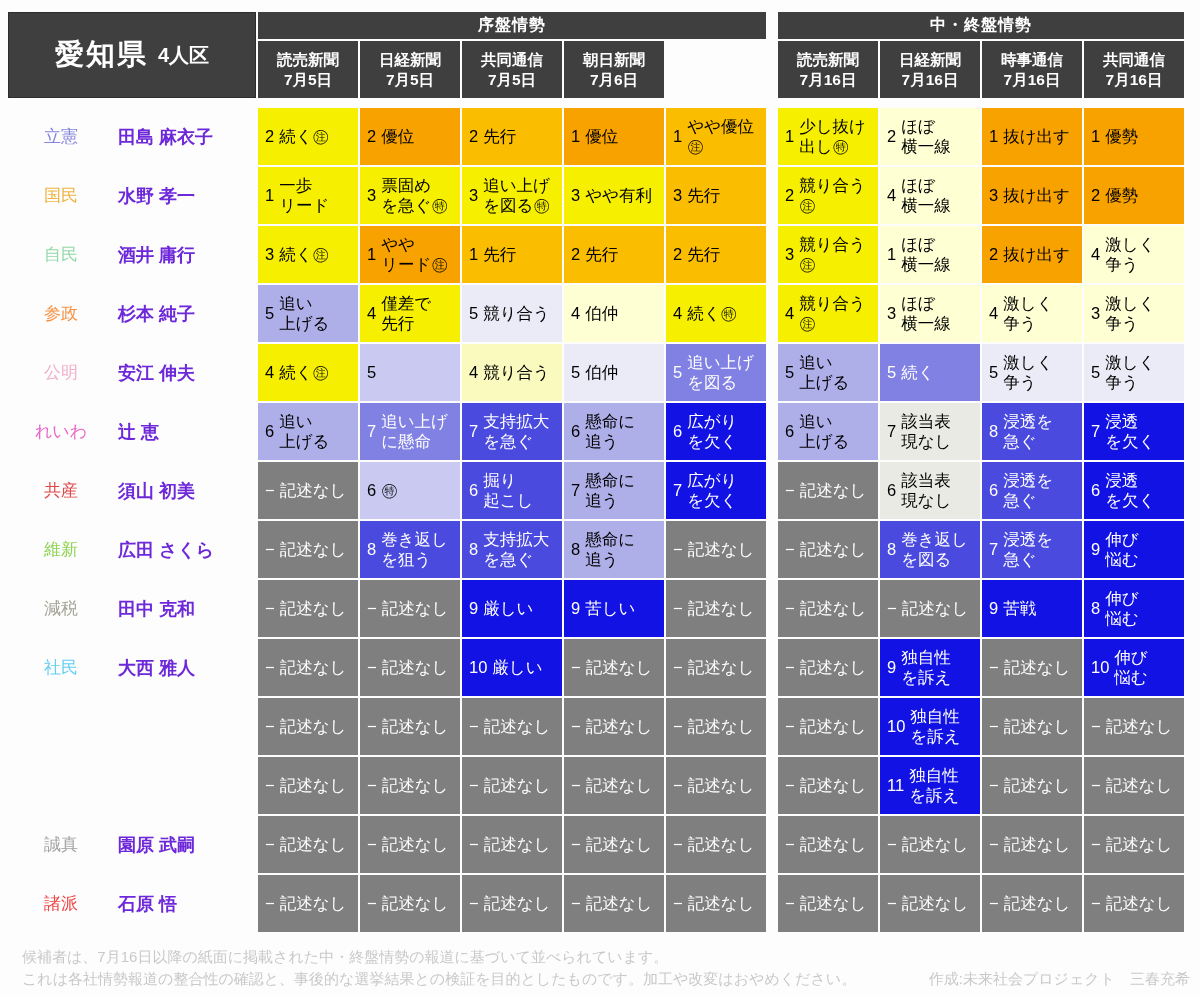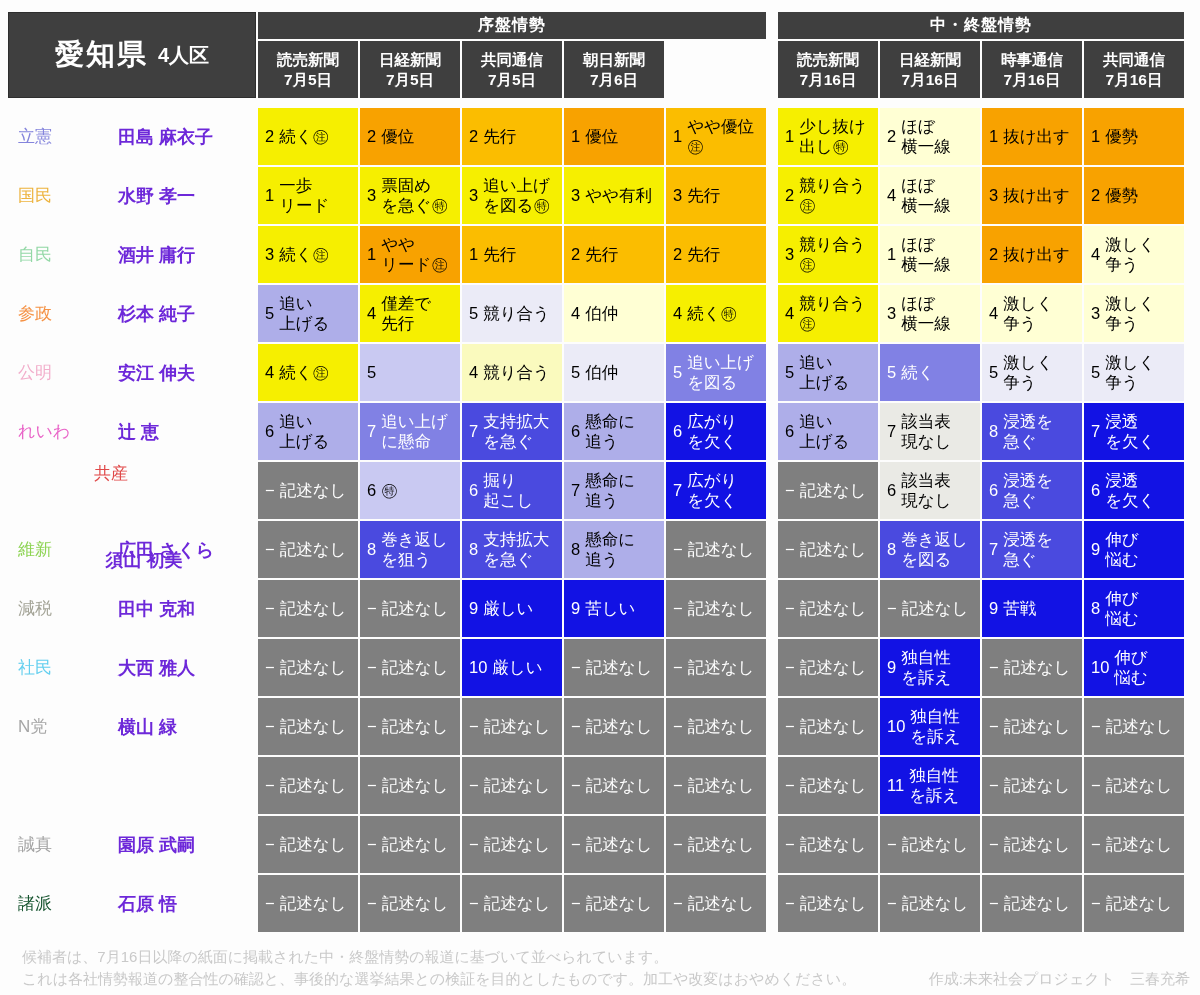--- a/index.html
+++ b/index.html
@@ -11,21 +11,21 @@
   .title-box .pref{font-size:29px;font-weight:bold;letter-spacing:2px;}
   .title-box .seats{font-size:20px;font-weight:bold;}
   .group-header{background:#3F3F3F;color:#FFFFFF;display:flex;align-items:center;justify-content:center;
         font-size:16px;font-weight:bold;grid-row:1;letter-spacing:1px;}
   .gh-early{grid-column:2/7;}
   .gh-late{grid-column:8/12;}
   .col-header{background:#3F3F3F;color:#FFFFFF;grid-row:2;display:flex;flex-direction:column;
         align-items:center;justify-content:center;font-size:15.5px;font-weight:bold;line-height:1.25;}
   .spacer-row{grid-column:1/-1;grid-row:3;}
   .label-cell{display:flex;align-items:center;padding-left:10px;background:transparent;}
-  .party{width:86px;text-align:left;font-size:17px;flex:0 0 86px;}
+  .party{width:86px;text-align:center;font-size:17px;flex:0 0 86px;}
   .cand{margin-left:14px;font-size:18px;font-weight:bold;color:#6d28d9;white-space:nowrap;}
   .cell{display:flex;align-items:center;padding:2px 3px 2px 7px;font-size:16.5px;line-height:1.18;
         color:#000;overflow:hidden;}
   .cell .rank{margin-right:5px;flex:0 0 auto;}
   .cell .lbl{white-space:pre-line;}
   .footer{margin-top:14px;padding:0 4px 0 14px;display:flex;justify-content:space-between;
         align-items:flex-end;color:#C9C9C9;font-size:15px;line-height:1.45;}
   .footer .credit{white-space:nowrap;margin-left:16px;}
 </style>
 </head>
@@ -337,21 +337,21 @@
       <div class="cell" style="grid-area: 9 / 10; background: rgb(74, 74, 223); color: rgb(255, 255, 255);">
         <span class="rank">8</span>
         <span class="lbl">浸透を
 急ぐ</span>
       </div>
       <div class="cell" style="grid-area: 9 / 11; background: rgb(18, 18, 228); color: rgb(255, 255, 255);">
         <span class="rank">7</span>
         <span class="lbl">浸透
 を欠く</span>
       </div>
-      <div class="label-cell" style="grid-area: 10 / 1; flex-direction: column;">
+      <div class="label-cell" style="grid-area: 10 / 1;">
         <span class="party" style="color: rgb(224, 72, 72);">共産</span>
         <span class="cand">須山 初美</span>
       </div>
       <div class="cell" style="grid-area: 10 / 2; background: rgb(127, 127, 127); color: rgb(255, 255, 255);">
         <span class="rank">−</span>
         <span class="lbl">記述なし</span>
       </div>
       <div class="cell" style="grid-area: 10 / 3; background: rgb(201, 201, 242); color: rgb(0, 0, 0);">
         <span class="rank">6</span>
         <span class="lbl">㊕</span>
@@ -512,24 +512,20 @@
       </div>
       <div class="cell" style="grid-area: 13 / 10; background: rgb(127, 127, 127); color: rgb(255, 255, 255);">
         <span class="rank">−</span>
         <span class="lbl">記述なし</span>
       </div>
       <div class="cell" style="grid-area: 13 / 11; background: rgb(18, 18, 228); color: rgb(255, 255, 255);">
         <span class="rank">10</span>
         <span class="lbl">伸び
 悩む</span>
       </div>
-      <div class="label-cell" style="grid-area: 14 / 1;">
-        <span class="party" style="color: rgb(166, 166, 166);">N党</span>
-        <span class="cand">横山 緑</span>
-      </div>
       <div class="cell" style="grid-area: 14 / 2; background: rgb(127, 127, 127); color: rgb(255, 255, 255);">
         <span class="rank">−</span>
         <span class="lbl">記述なし</span>
       </div>
       <div class="cell" style="grid-area: 14 / 3; background: rgb(127, 127, 127); color: rgb(255, 255, 255);">
         <span class="rank">−</span>
         <span class="lbl">記述なし</span>
       </div>
       <div class="cell" style="grid-area: 14 / 4; background: rgb(127, 127, 127); color: rgb(255, 255, 255);">
         <span class="rank">−</span>
@@ -631,21 +627,21 @@
       </div>
       <div class="cell" style="grid-area: 16 / 10; background: rgb(127, 127, 127); color: rgb(255, 255, 255);">
         <span class="rank">−</span>
         <span class="lbl">記述なし</span>
       </div>
       <div class="cell" style="grid-area: 16 / 11; background: rgb(127, 127, 127); color: rgb(255, 255, 255);">
         <span class="rank">−</span>
         <span class="lbl">記述なし</span>
       </div>
       <div class="label-cell" style="grid-area: 17 / 1;">
-        <span class="party" style="color: #14532d;">諸派</span>
+        <span class="party" style="color: #ef4444;">諸派</span>
         <span class="cand">石原 悟</span>
       </div>
       <div class="cell" style="grid-area: 17 / 2; background: rgb(127, 127, 127); color: rgb(255, 255, 255);">
         <span class="rank">−</span>
         <span class="lbl">記述なし</span>
       </div>
       <div class="cell" style="grid-area: 17 / 3; background: rgb(127, 127, 127); color: rgb(255, 255, 255);">
         <span class="rank">−</span>
         <span class="lbl">記述なし</span>
       </div>

